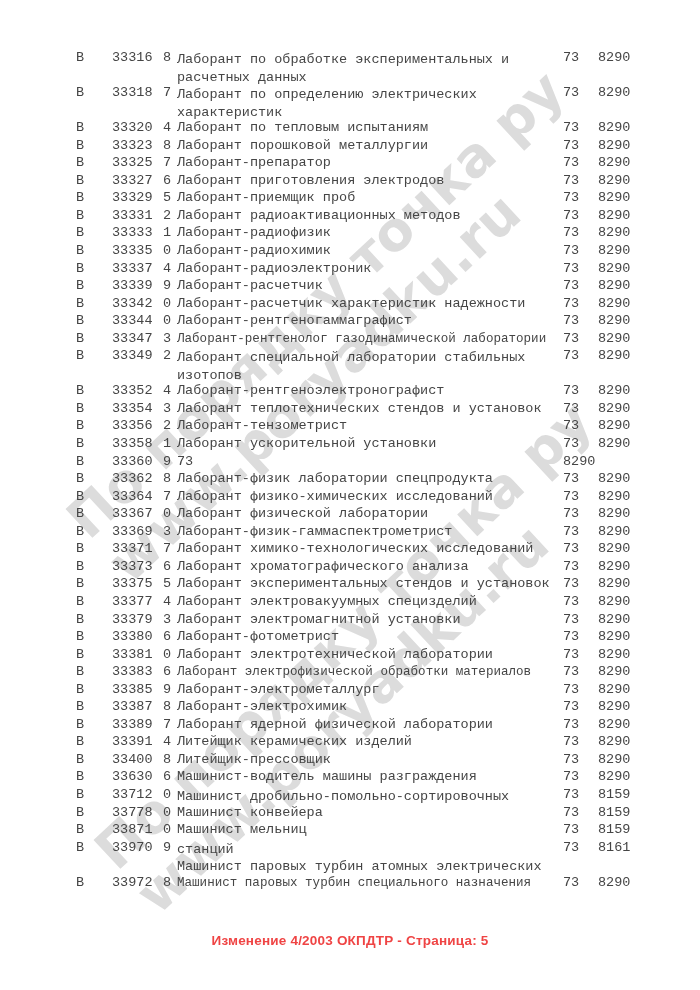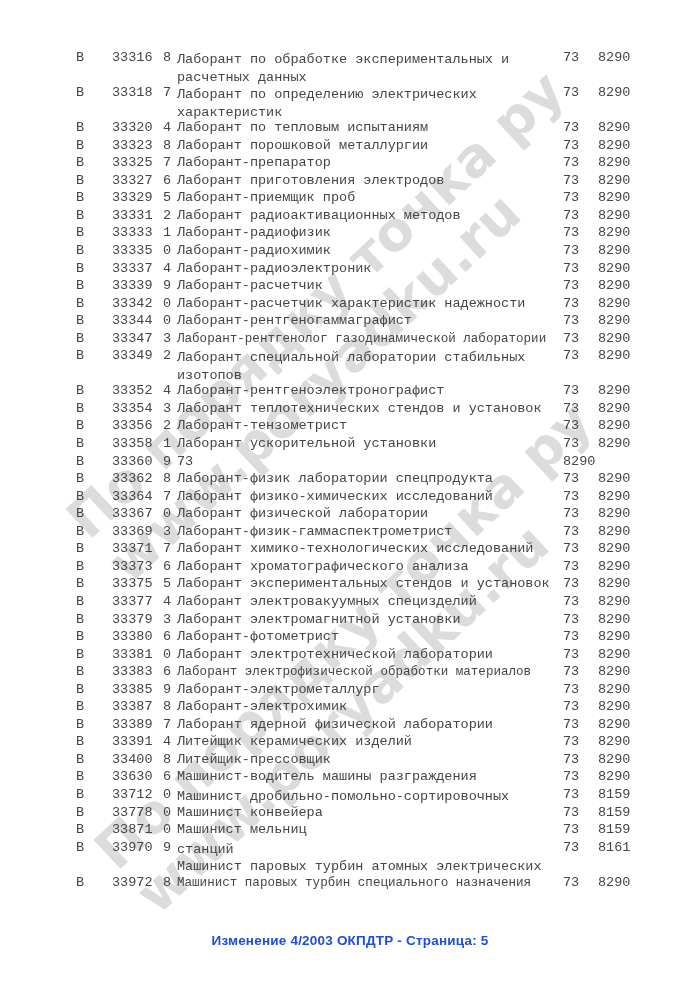--- a/index.html
+++ b/index.html
@@ -29,21 +29,21 @@
   }
   .cell { line-height:17.55px; }
   .name { position:relative; }
   .name.shift { top:2px; }
   .name .line { line-height:17.55px; white-space:nowrap; }
   .sq { display:inline-block; transform:scaleX(0.93); transform-origin:0 50%; white-space:nowrap; }
   .footer {
     position:absolute; z-index:1; top:933px; left:0; width:100%;
     text-align:center;
     font-family:"Liberation Sans", sans-serif;
-    font-size:13.5px; font-weight:bold; color:#1d4ed8; letter-spacing:0.2px;
+    font-size:13.5px; font-weight:bold; color:#ef4444; letter-spacing:0.2px;
   }
 </style>
 </head>
 <body>
 
 <div class="page">
 
   <div class="watermark wm-a">
     <div>По порядку точка ру</div>
     <div>www.poryadku.ru</div>

